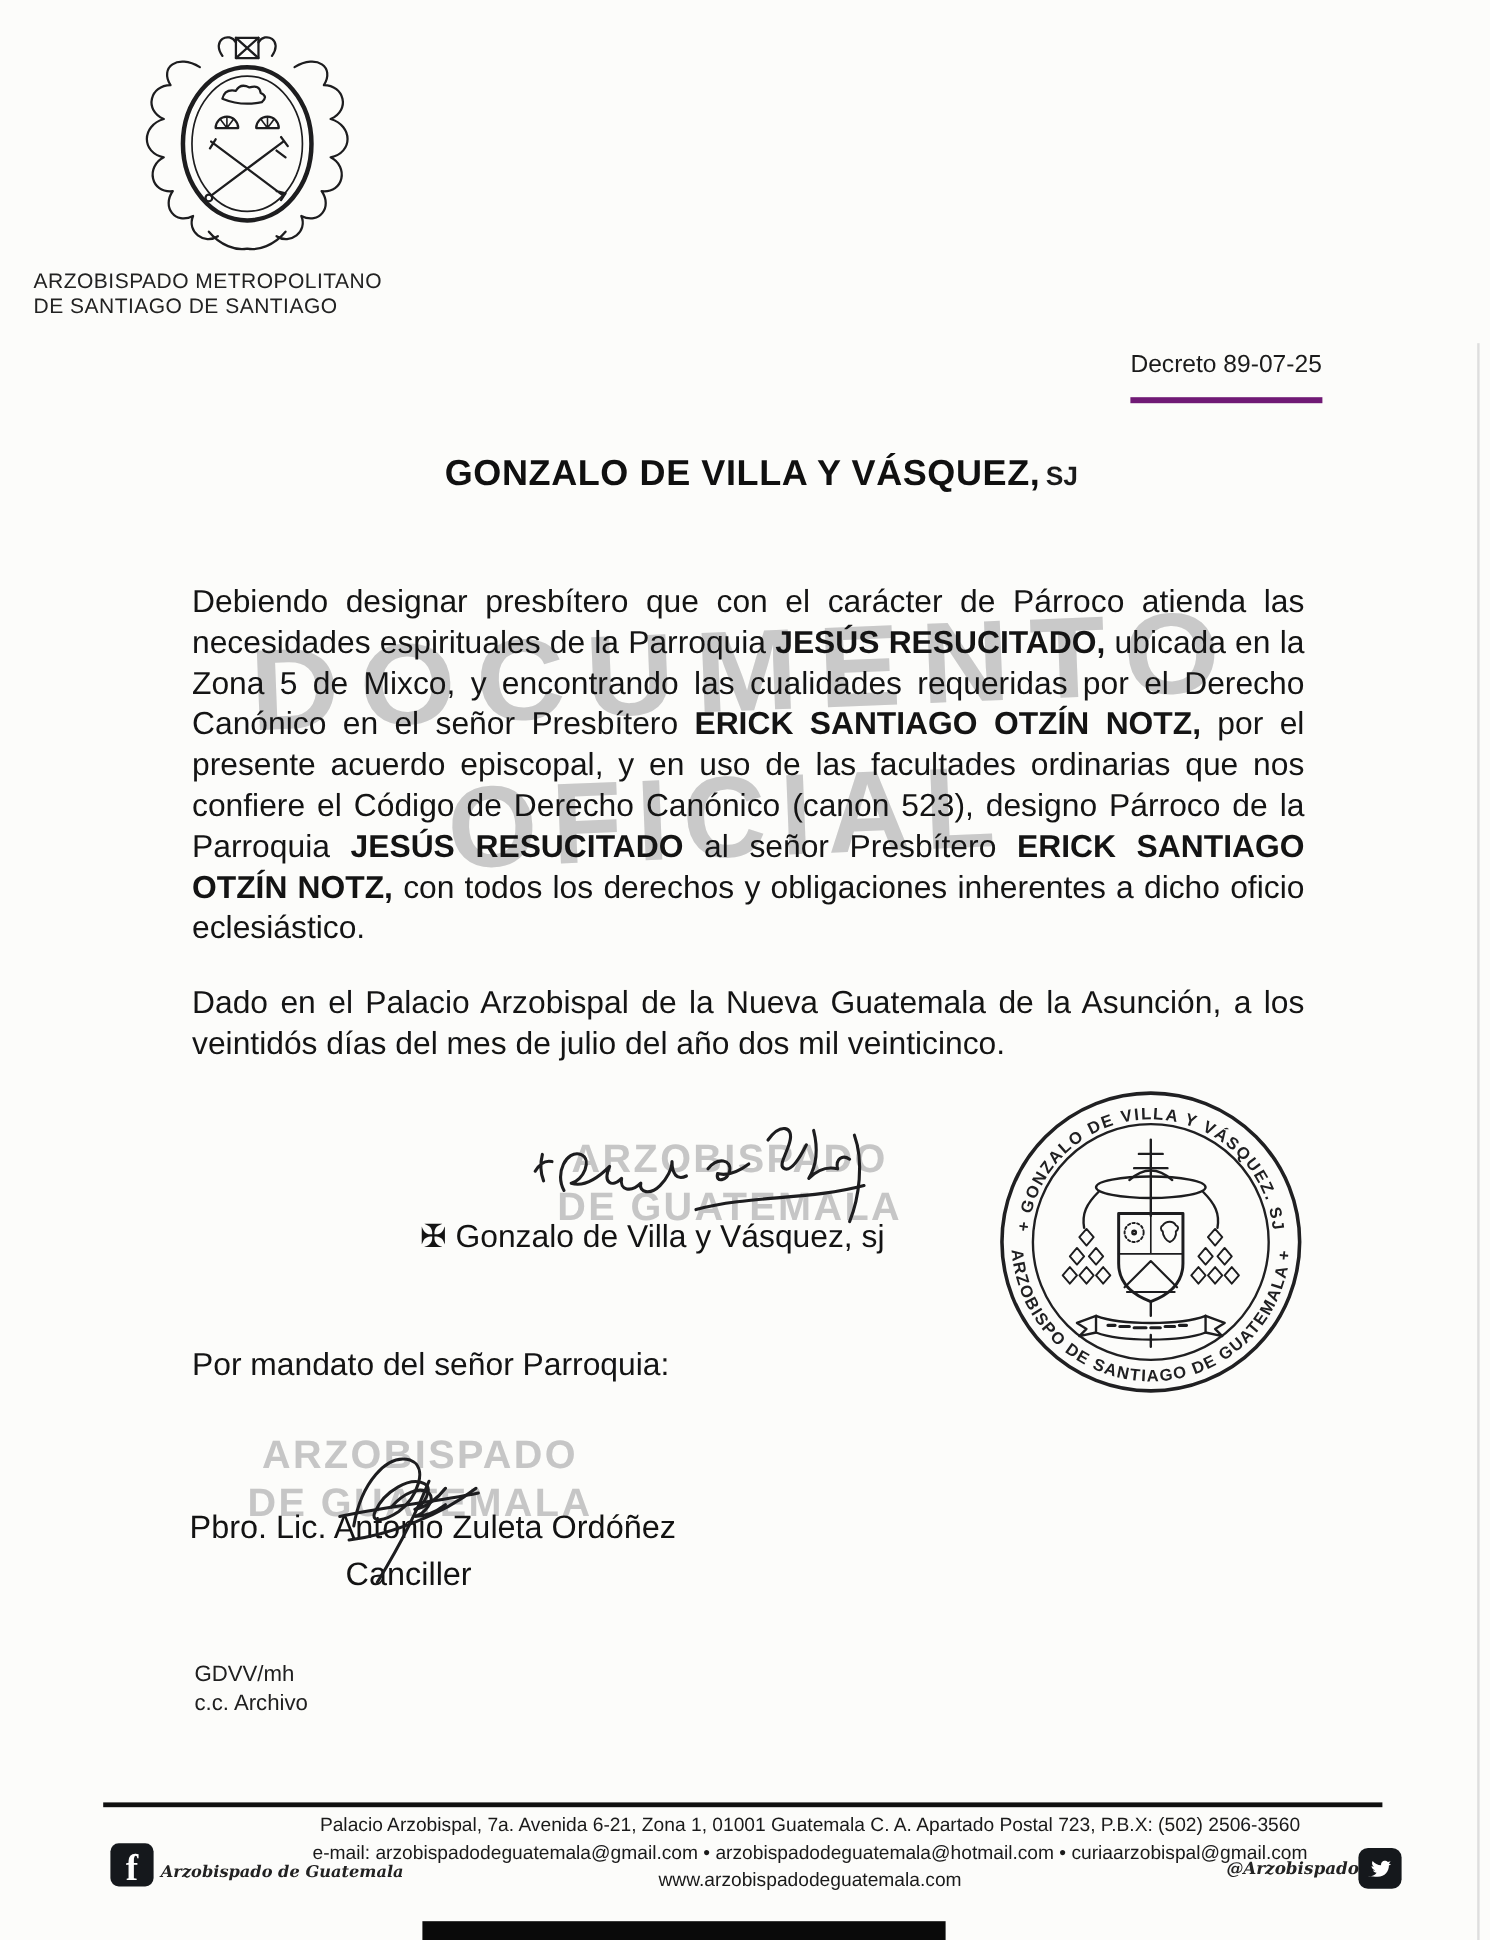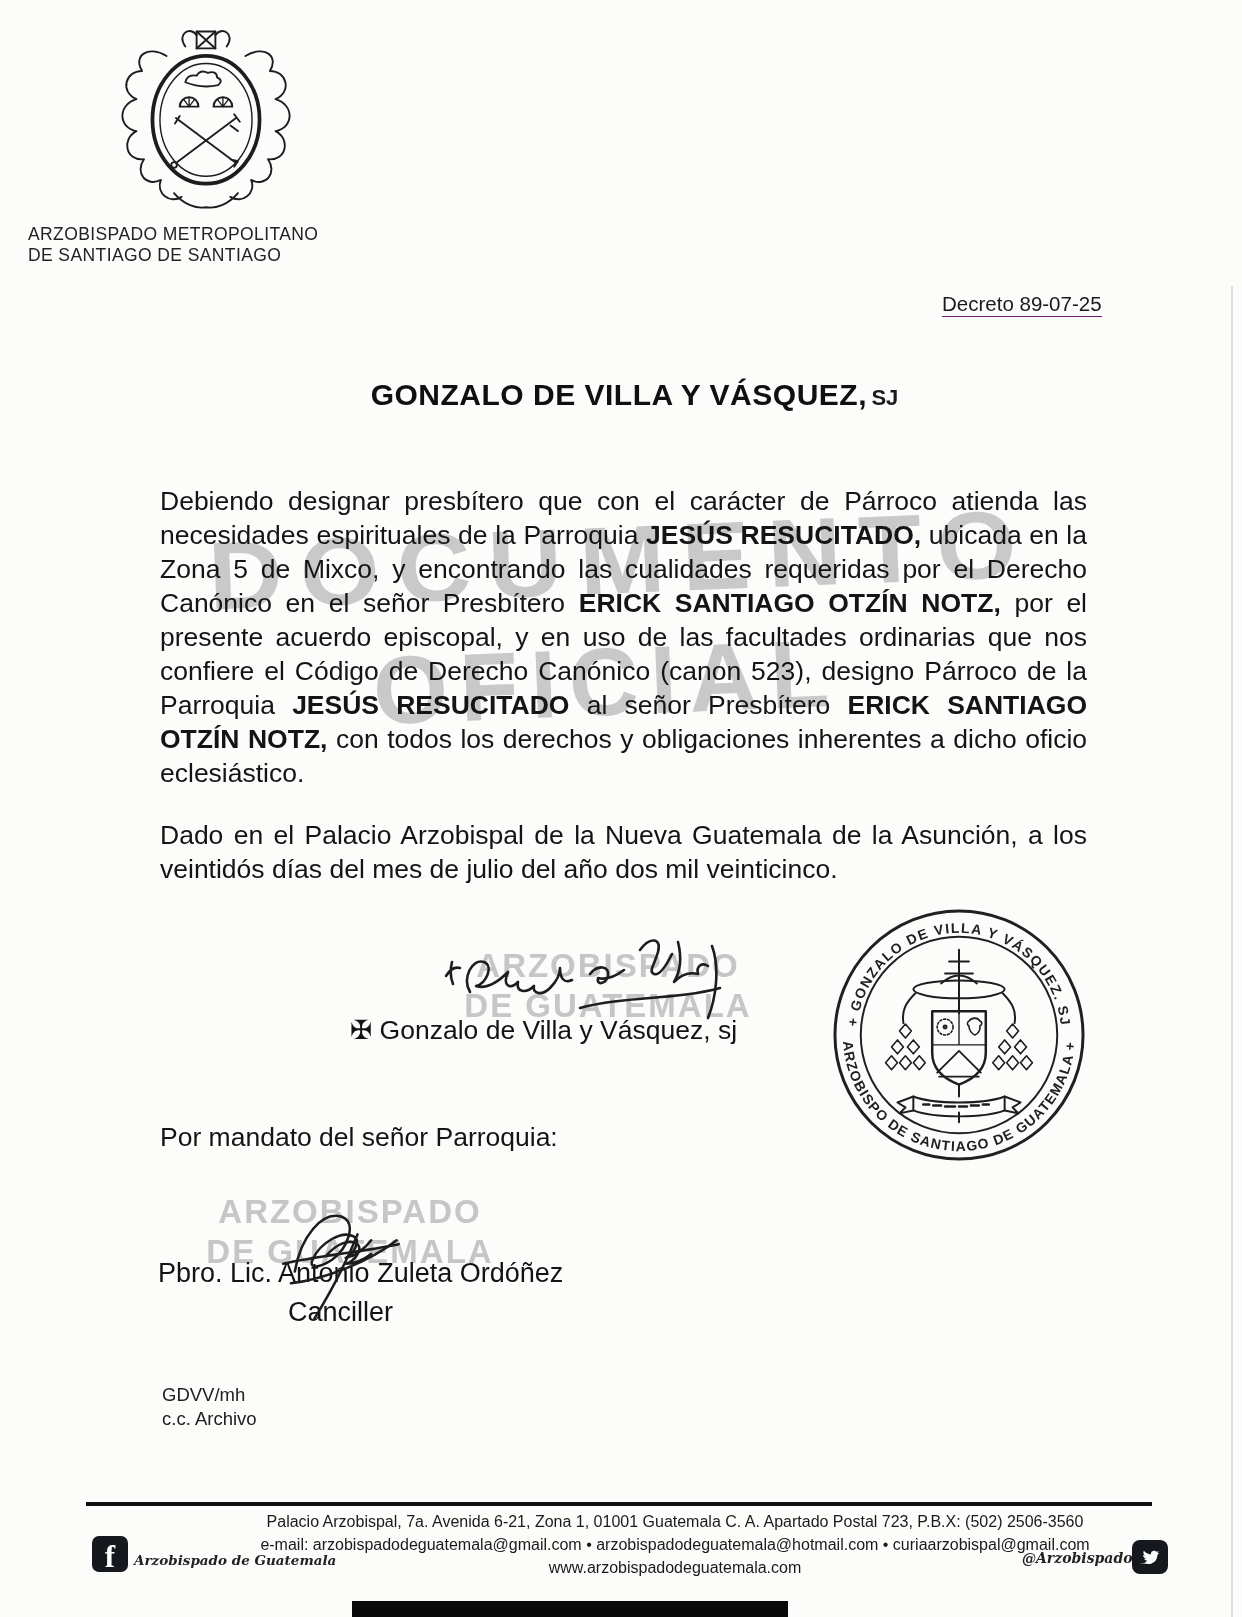--- a/index.html
+++ b/index.html
@@ -20,21 +20,21 @@
     position:absolute;z-index:0;color:#c6c6c6;font-weight:800;
     font-size:33px;line-height:40px;letter-spacing:2px;text-align:center;white-space:nowrap;
   }
   .wm-s1{left:448px;top:946px;width:320px;}
   .wm-s2{left:190px;top:1192px;width:320px;}
   
   .crest{left:86px;top:24px;width:240px;height:202px;z-index:2;}
   .org-block{left:28px;top:224px;width:334px;
     font-size:17.5px;line-height:21px;letter-spacing:.4px;color:#222;z-index:2;}
   .decree-line{top:292px;left:942px;font-size:20.5px;z-index:2;}
-  .decree-line span{border-bottom:1px solid #701a75;padding-bottom:1px;}
+  .decree-line span{border-bottom:5px solid #701a75;padding-bottom:16px;}
   
   .heading{top:378px;left:0;width:100%;text-align:center;z-index:2;}
   .heading-name{font-size:30px;font-weight:bold;letter-spacing:.5px;color:#101010;margin-left:27px;}
   .heading-suffix{font-size:22px;font-weight:bold;}
   .heading-role{font-size:25px;margin-top:5px;color:#161616;}
   
   .para{left:160px;width:927px;font-size:26.5px;line-height:34px;
     text-align:justify;color:#141414;z-index:2;}
   .p1{top:484px;}
   .p2{top:818px;}

